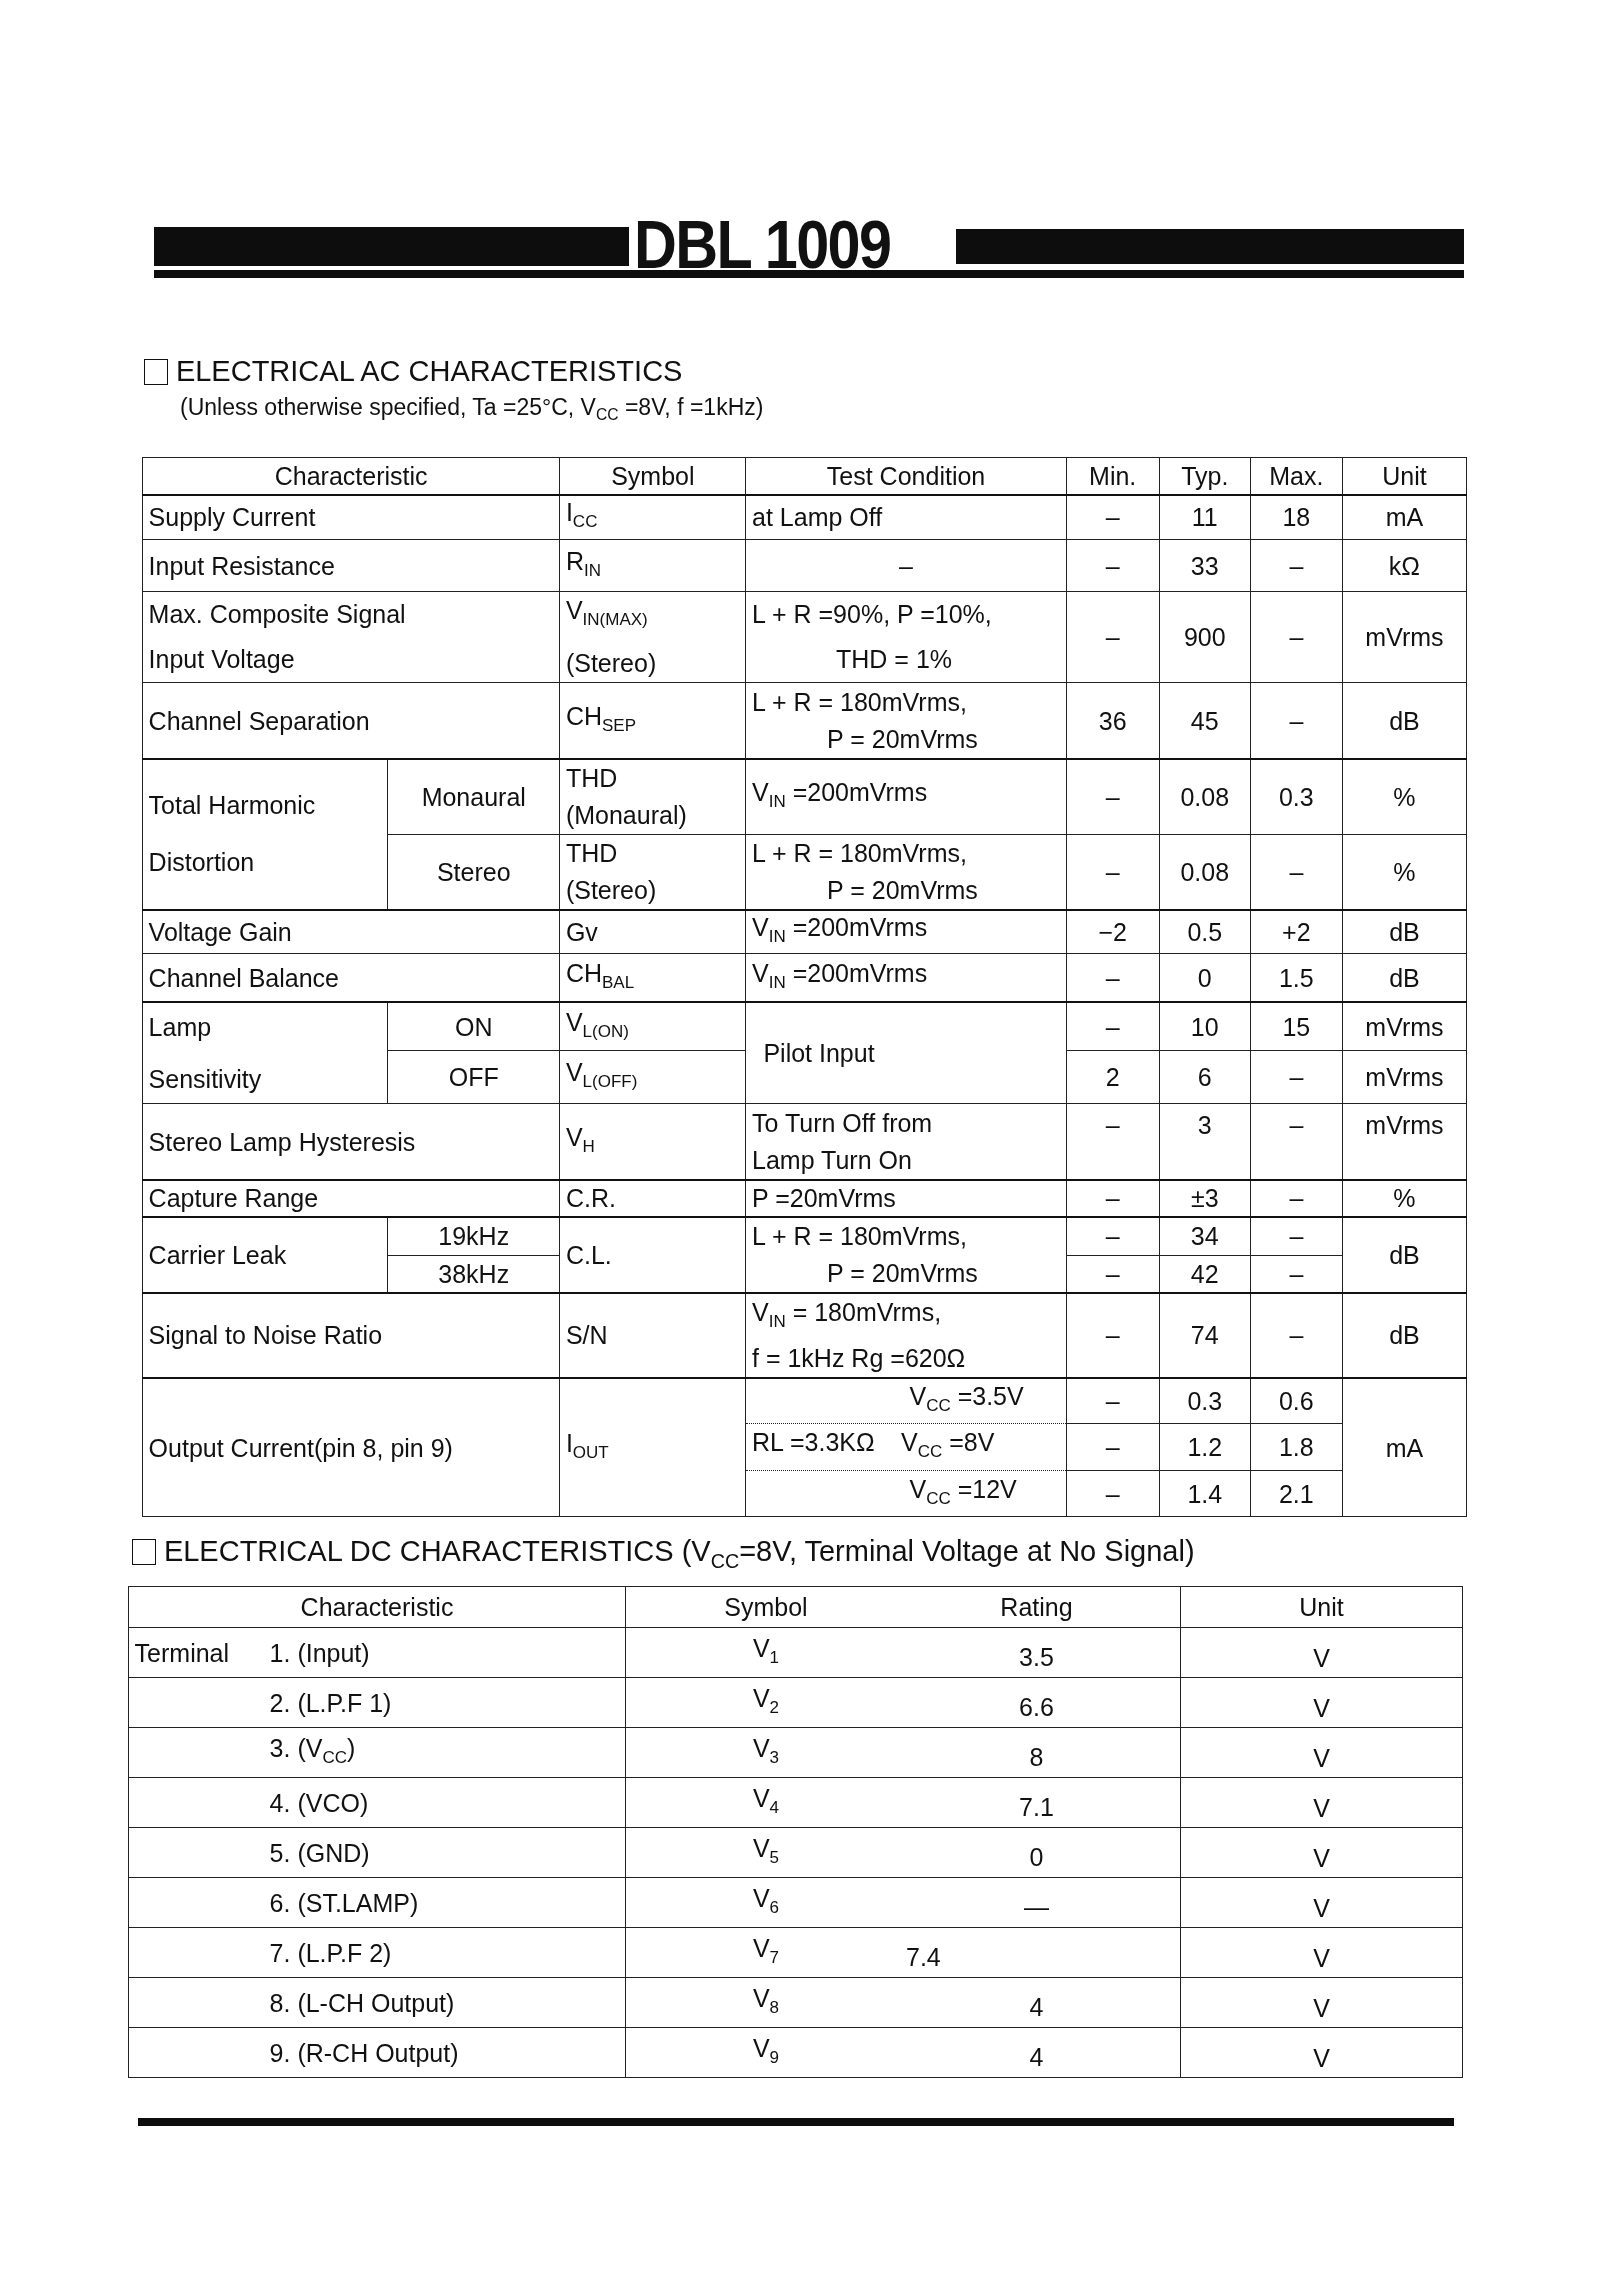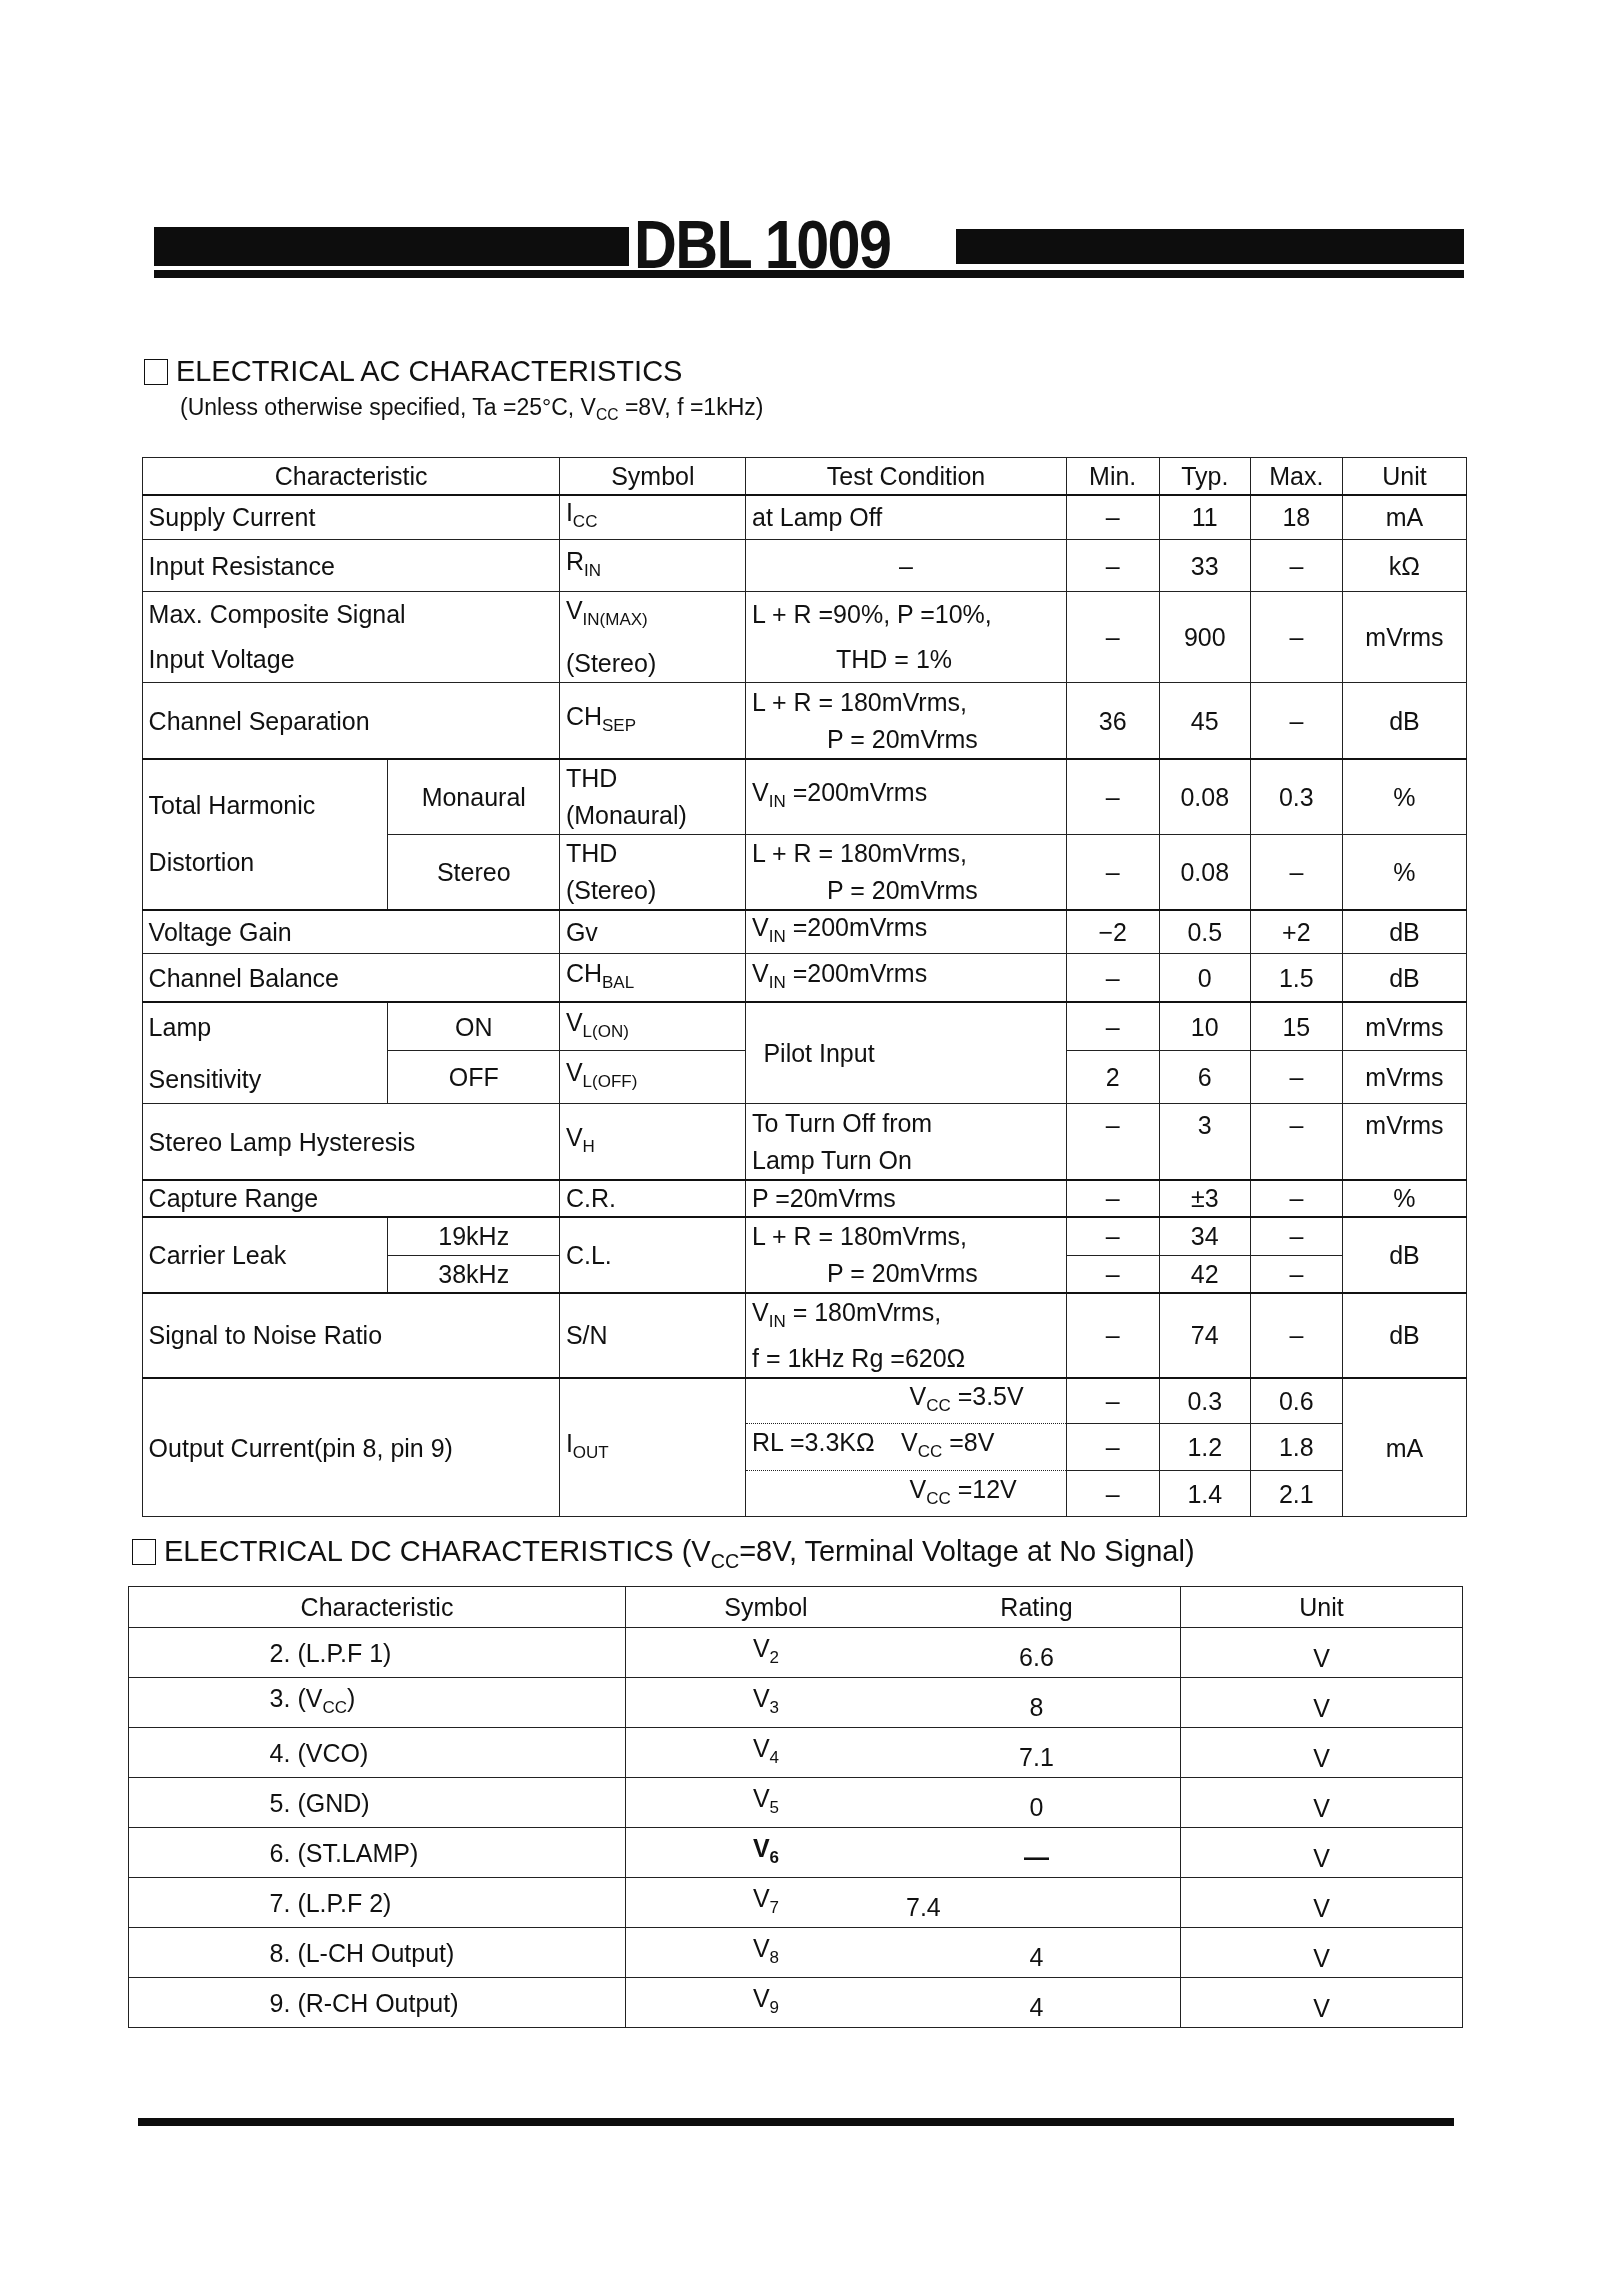--- a/index.html
+++ b/index.html
@@ -280,20 +280,25 @@
       <tr style="height:41px;">
     <td class="c">Characteristic</td>
     <td style="padding:0;">
       <span style="display:inline-block;width:280px;text-align:center;">Symbol</span><span style="display:inline-block;width:261px;text-align:center;">Rating</span>
     </td>
     <td class="c">Unit</td>
   </tr>
   </tbody>
     <tbody id="dc-body">
       <tr style="height: 50px;">
+        <td class="l"><span style="display:inline-block;width:135px;">Terminal</span><span>1. (Input)</span></td>
+        <td style="padding:0;"><span style="display:inline-block;width:280px;text-align:center;"><span>V</span><sub>1</sub></span><span style="display:inline-block;width:261px;text-align:center;vertical-align:-9.3px;">3.5</span></td>
+        <td class="c" style="vertical-align:bottom;padding-bottom:3.7px;">V</td>
+      </tr>
+      <tr style="height: 50px;">
         <td class="l"><span style="display:inline-block;width:135px;"></span><span>2. (L.P.F 1)</span></td>
         <td style="padding:0;"><span style="display:inline-block;width:280px;text-align:center;"><span>V</span><sub>2</sub></span><span style="display:inline-block;width:261px;text-align:center;vertical-align:-9.3px;">6.6</span></td>
         <td class="c" style="vertical-align:bottom;padding-bottom:3.7px;">V</td>
       </tr>
       <tr style="height: 50px;">
         <td class="l"><span style="display:inline-block;width:135px;"></span><span>3. (V</span><sub>CC</sub><span>)</span></td>
         <td style="padding:0;"><span style="display:inline-block;width:280px;text-align:center;"><span>V</span><sub>3</sub></span><span style="display:inline-block;width:261px;text-align:center;vertical-align:-9.3px;">8</span></td>
         <td class="c" style="vertical-align:bottom;padding-bottom:3.7px;">V</td>
       </tr>
       <tr style="height: 50px;">
@@ -301,21 +306,21 @@
         <td style="padding:0;"><span style="display:inline-block;width:280px;text-align:center;"><span>V</span><sub>4</sub></span><span style="display:inline-block;width:261px;text-align:center;vertical-align:-9.3px;">7.1</span></td>
         <td class="c" style="vertical-align:bottom;padding-bottom:3.7px;">V</td>
       </tr>
       <tr style="height: 50px;">
         <td class="l"><span style="display:inline-block;width:135px;"></span><span>5. (GND)</span></td>
         <td style="padding:0;"><span style="display:inline-block;width:280px;text-align:center;"><span>V</span><sub>5</sub></span><span style="display:inline-block;width:261px;text-align:center;vertical-align:-9.3px;">0</span></td>
         <td class="c" style="vertical-align:bottom;padding-bottom:3.7px;">V</td>
       </tr>
       <tr style="height: 50px;">
         <td class="l"><span style="display:inline-block;width:135px;"></span><span>6. (ST.LAMP)</span></td>
-        <td style="padding:0;font-weight:bold;"><span style="display:inline-block;width:280px;text-align:center;"><span>V</span><sub>6</sub></span><span style="display:inline-block;width:261px;text-align:center;vertical-align:-9.3px;">—</span></td>
+        <td style="padding:0;"><span style="display:inline-block;width:280px;text-align:center;"><span>V</span><sub>6</sub></span><span style="display:inline-block;width:261px;text-align:center;vertical-align:-9.3px;">—</span></td>
         <td class="c" style="vertical-align:bottom;padding-bottom:3.7px;">V</td>
       </tr>
       <tr style="height: 50px;">
         <td class="l"><span style="display:inline-block;width:135px;"></span><span>7. (L.P.F 2)</span></td>
         <td style="padding:0;"><span style="display:inline-block;width:280px;text-align:center;"><span>V</span><sub>7</sub></span><span style="display:inline-block;width:261px;text-align:left;vertical-align:-9.3px;">7.4</span></td>
         <td class="c" style="vertical-align:bottom;padding-bottom:3.7px;">V</td>
       </tr>
       <tr style="height: 50px;">
         <td class="l"><span style="display:inline-block;width:135px;"></span><span>8. (L-CH Output)</span></td>
         <td style="padding:0;"><span style="display:inline-block;width:280px;text-align:center;"><span>V</span><sub>8</sub></span><span style="display:inline-block;width:261px;text-align:center;vertical-align:-9.3px;">4</span></td>

